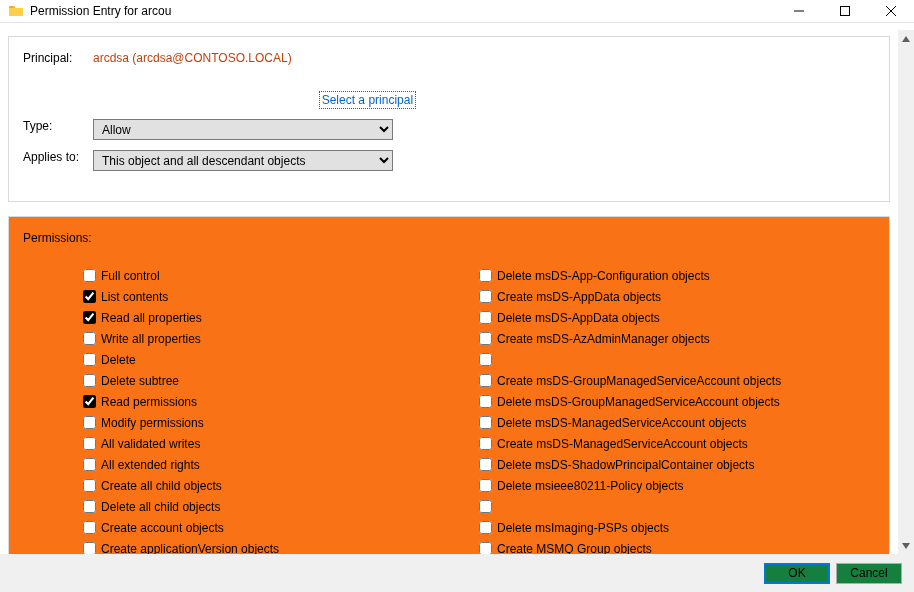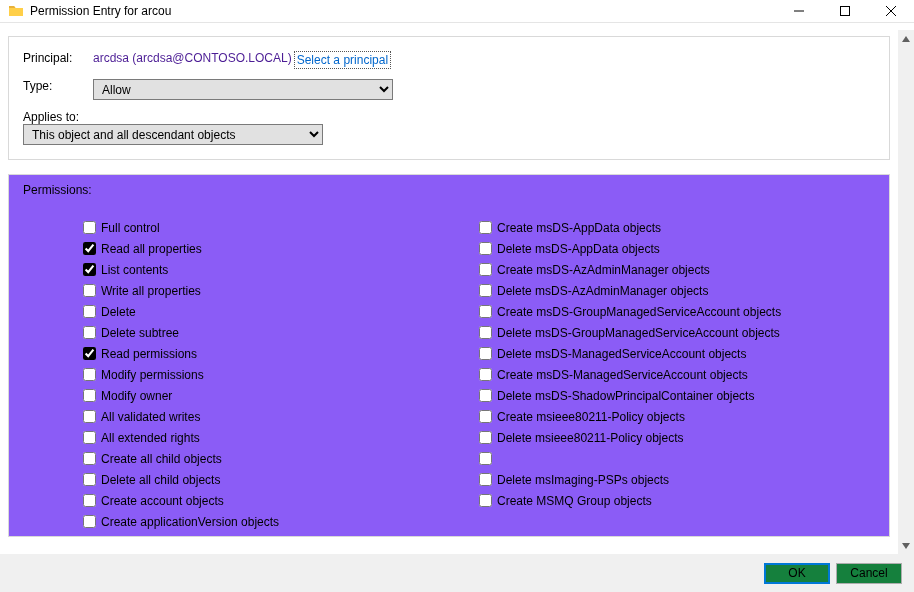--- a/index.html
+++ b/index.html
@@ -10,35 +10,35 @@
   .titlebar .spacer { flex: 1; }
   .winbtn { width: 46px; height: 30px; display: flex; align-items: center; justify-content: center; color: #000; }
   .content-wrap { position: absolute; top: 30px; left: 0; right: 16px; bottom: 38px; padding: 6px 8px 0 8px; }
   .scrollbar-v { position: absolute; top: 30px; right: 0; width: 16px; bottom: 38px; background: #f0f0f0; }
   .scrollbar-v .arrow { width: 16px; height: 17px; display: flex; align-items: center; justify-content: center; color: #606060; }
   .scrollbar-v .track { position: absolute; top: 17px; bottom: 17px; left: 0; right: 0; }
   .scrollbar-v .arrow.down { position: absolute; bottom: 0; }
   .group { border: 1px solid #d9d9d9; padding: 14px 14px; margin-bottom: 14px; background: #fff; }
   .row { display: flex; align-items: flex-start; margin-bottom: 10px; }
   .row .label { width: 70px; color: #000; }
-  .principal-val { color: #4c1d95; margin-right: 2px; }
-  .link { color: #0066cc; border: 1px dotted #555; padding: 1px 2px; cursor: pointer; }
+  .principal-val { color: #c2410c; margin-right: 27px; }
+  .link { color: #0066cc; border: 1px dotted #555; padding: 1px 2px; cursor: pointer; margin-top: 40px; }
   select.win { height: 21px; width: 300px; background: #e1e1e1; border: 1px solid #7a7a7a; padding: 0 4px; color: #000; }
   .perm-label { color: #000; }
   .perm-cols { display: flex; margin-top: 20px; }
   .col { flex: 1; }
   .col:first-child { padding-left: 60px; }
   .col:last-child { padding-left: 0; }
   .chk { display: flex; align-items: center; height: 21px; }
   .chk input { width: 13px; height: 13px; margin-right: 5px; accent-color: #000; }
   .chk label { color: #000; cursor: default; }
   .footer { position: absolute; bottom: 0; left: 0; right: 0; height: 38px; background: #f0f0f0; display: flex; align-items: center; justify-content: flex-end; padding-right: 12px; gap: 6px; }
   .btn { width: 66px; height: 21px; background: #15803d; border: 1px solid #adadad; color: #000; display: flex; align-items: center; justify-content: center; cursor: pointer; }
   .btn.default { border: 1px solid #0078d7; box-shadow: inset 0 0 0 1px #0078d7; }
-  .grp-perm { border: 1px solid #d9d9d9; background: #8b5cf6; padding: 8px 14px 0 14px; height: 363px; overflow: hidden; }
+  .grp-perm { border: 1px solid #d9d9d9; background: #f97316; padding: 14px 14px 0 14px; height: 363px; overflow: hidden; }
 </style>
 </head>
 <body>
 
 <div class="titlebar">
   <span class="icon">
     <svg width="16" height="16" viewBox="0 0 16 16">
         <path fill="#ffcf48" d="M1 3h5l1.5 2H15v8H1z"></path>
         <path fill="#e8b13a" d="M1 3h5l1.5 2H1z"></path>
       </svg>
@@ -69,43 +69,43 @@
       <span class="label">Principal:</span>
       <span class="principal-val">arcdsa (arcdsa@CONTOSO.LOCAL)</span>
       <span class="link">Select a principal</span>
     </div>
     <div class="row">
       <span class="label">Type:</span>
       <select class="win">
         <option>Allow</option>
       </select>
     </div>
-    <div class="row" style="margin-bottom:0;flex-direction:column;">
+    <div class="row" style="margin-bottom:16px;">
       <span class="label">Applies to:</span>
       <select class="win">
         <option>This object and all descendant objects</option>
       </select>
     </div>
   </div>
 
   <div class="grp-perm">
     <div class="perm-label">Permissions:</div>
     <div class="perm-cols">
       <div class="col" id="col-left">
           <div class="chk">
             <input type="checkbox" style="">
             <label>Full control</label>
           </div>
           <div class="chk">
             <input type="checkbox" checked="" style="">
+            <label>List contents</label>
+          </div>
+          <div class="chk">
+            <input type="checkbox" checked="" style="">
             <label>Read all properties</label>
-          </div>
-          <div class="chk">
-            <input type="checkbox" checked="" style="">
-            <label>List contents</label>
           </div>
           <div class="chk">
             <input type="checkbox" style="">
             <label>Write all properties</label>
           </div>
           <div class="chk">
             <input type="checkbox" style="">
             <label>Delete</label>
           </div>
           <div class="chk">
@@ -115,24 +115,20 @@
           <div class="chk">
             <input type="checkbox" checked="" style="">
             <label>Read permissions</label>
           </div>
           <div class="chk">
             <input type="checkbox" style="">
             <label>Modify permissions</label>
           </div>
           <div class="chk">
             <input type="checkbox" style="">
-            <label>Modify owner</label>
-          </div>
-          <div class="chk">
-            <input type="checkbox" style="">
             <label>All validated writes</label>
           </div>
           <div class="chk">
             <input type="checkbox" style="">
             <label>All extended rights</label>
           </div>
           <div class="chk">
             <input type="checkbox" style="">
             <label>Create all child objects</label>
           </div>
@@ -145,57 +141,56 @@
             <label>Create account objects</label>
           </div>
           <div class="chk">
             <input type="checkbox" style="">
             <label>Create applicationVersion objects</label>
           </div>
         </div>
       <div class="col" id="col-right">
           <div class="chk">
             <input type="checkbox" style="">
+            <label>Delete msDS-App-Configuration objects</label>
+          </div>
+          <div class="chk">
+            <input type="checkbox" style="">
             <label>Create msDS-AppData objects</label>
           </div>
           <div class="chk">
             <input type="checkbox" style="">
             <label>Delete msDS-AppData objects</label>
           </div>
           <div class="chk">
             <input type="checkbox" style="">
             <label>Create msDS-AzAdminManager objects</label>
           </div>
           <div class="chk">
             <input type="checkbox" style="">
-            <label>Delete msDS-AzAdminManager objects</label>
           </div>
           <div class="chk">
             <input type="checkbox" style="">
             <label>Create msDS-GroupManagedServiceAccount objects</label>
           </div>
           <div class="chk">
             <input type="checkbox" style="">
             <label>Delete msDS-GroupManagedServiceAccount objects</label>
           </div>
           <div class="chk">
             <input type="checkbox" style="">
             <label>Delete msDS-ManagedServiceAccount objects</label>
           </div>
           <div class="chk">
             <input type="checkbox" style="">
             <label>Create msDS-ManagedServiceAccount objects</label>
           </div>
           <div class="chk">
             <input type="checkbox" style="">
             <label>Delete msDS-ShadowPrincipalContainer objects</label>
-          </div>
-          <div class="chk">
-            <input type="checkbox" style="">
-            <label>Create msieee80211-Policy objects</label>
           </div>
           <div class="chk">
             <input type="checkbox" style="">
             <label>Delete msieee80211-Policy objects</label>
           </div>
           <div class="chk">
             <input type="checkbox" style="">
           </div>
           <div class="chk">
             <input type="checkbox" style="">

